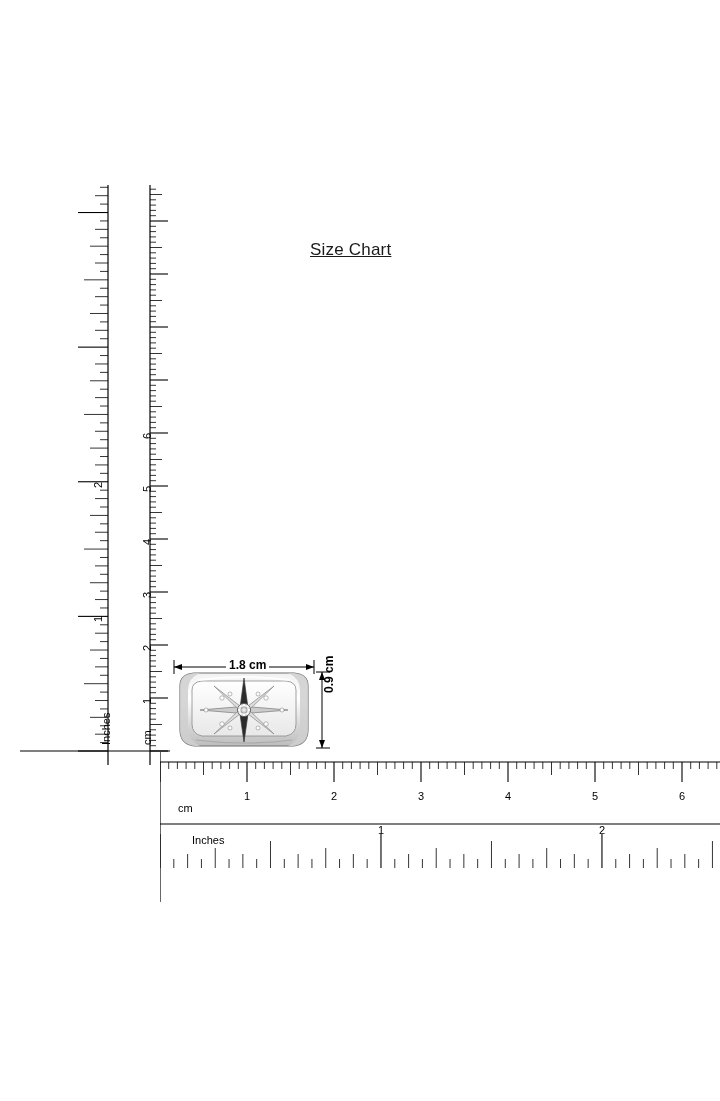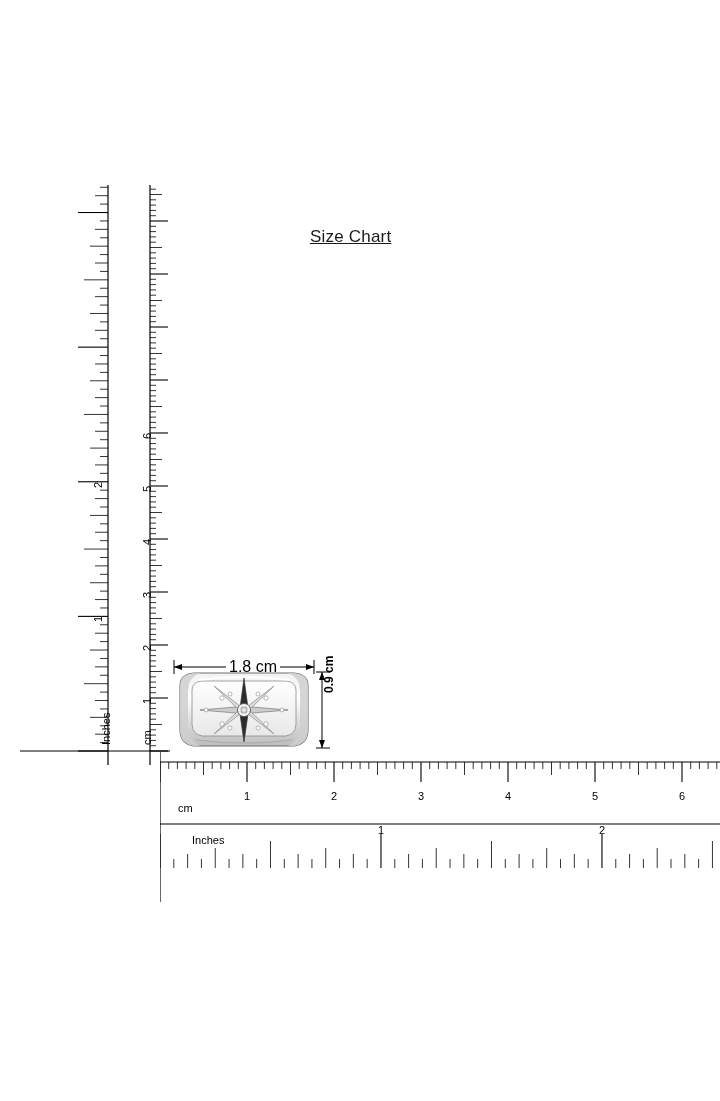--- a/index.html
+++ b/index.html
@@ -17,21 +17,21 @@
   }
   #stage {
     position: absolute;
     left: 0; top: 0;
     width: 720px;
     height: 1101px;
   }
   .title {
     position: absolute;
     left: 310px;
-    top: 227px;
+    top: 240px;
     font-size: 17px;
     font-weight: 400;
     text-decoration: underline;
     letter-spacing: 0.2px;
     color: #1a1a1a;
     white-space: nowrap;
   }
 
   
   .vruler {
@@ -82,22 +82,22 @@
     position: absolute;
     left: 316px;
     top: 668px;
     width: 24px;
     height: 84px;
   }
   .dim-label-h {
     position: absolute;
     left: 226px;
     top: 658px;
-    font-size: 16px;
-    font-weight: normal;
+    font-size: 12px;
+    font-weight: bold;
     background: #fff;
     padding: 0 3px;
     white-space: nowrap;
   }
   .dim-label-v {
     position: absolute;
     left: 322px;
     top: 693px;
     font-size: 12px;
     font-weight: bold;

